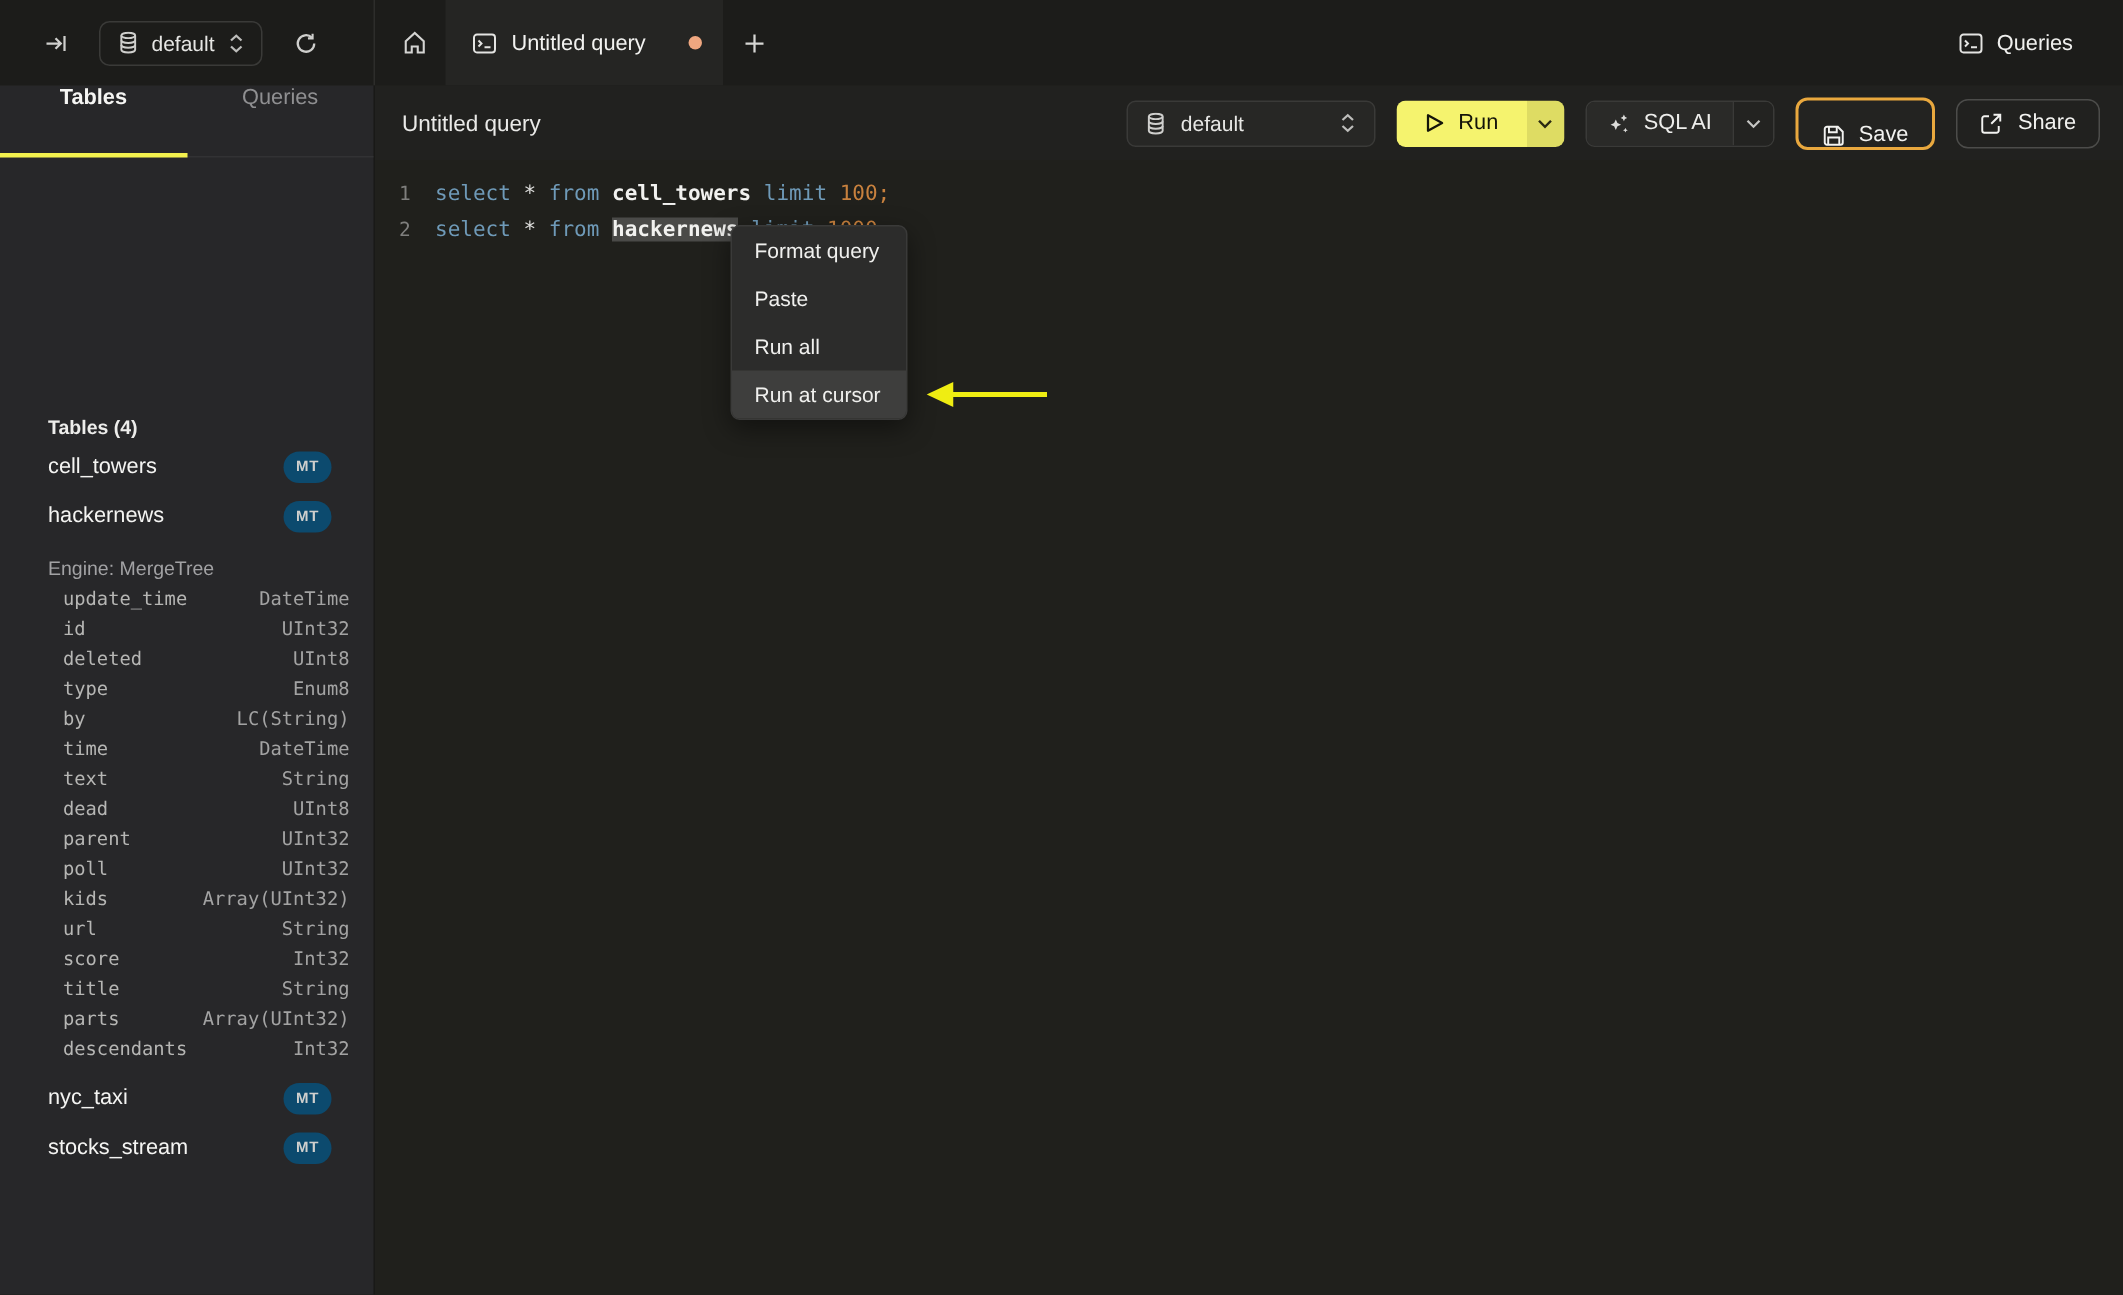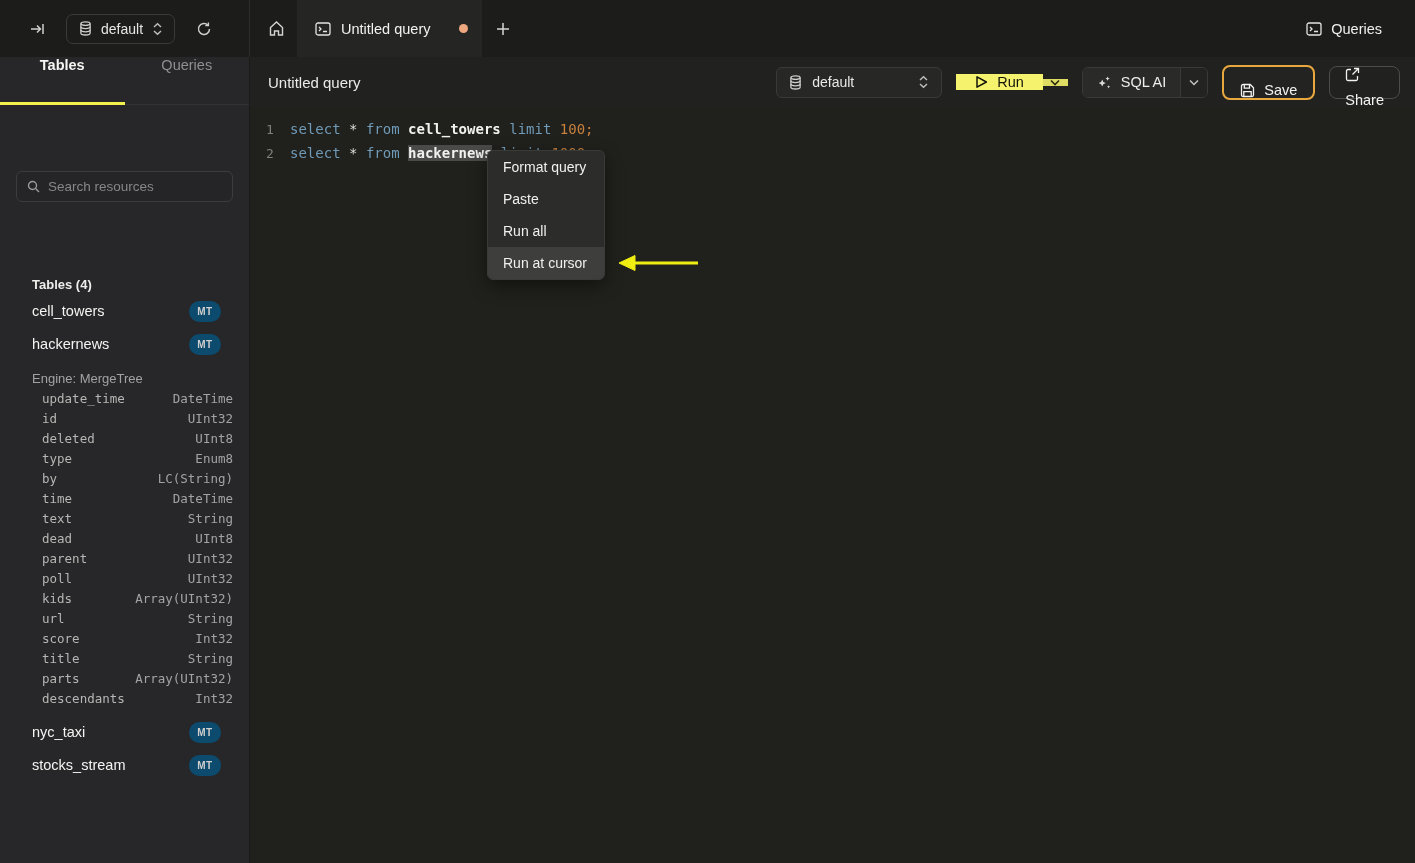--- a/index.html
+++ b/index.html
@@ -38,28 +38,28 @@
   .columns-list { position:absolute; left:32px; top:331px; width:201px; font-family:"DejaVu Sans Mono", monospace; font-size:12.5px; }
   .col-row { height:20px; display:flex; align-items:center; }
   .col-name { color:#b6b6b4;margin-left:10px; }
   .col-type { margin-left:auto; color:#a3a3a3; }
 
   
   .main-header { position:absolute; left:250px; top:57px; width:1165px; height:50px; background:#21211f; display:flex; align-items:center; padding:0 15px 0 18px; }
   .doc-title { font-size:15px; color:#eaeae8; }
   .toolbar { margin-left:auto; display:flex; align-items:center; gap:14px; }
   .tb-select { display:flex; align-items:center; gap:10px; height:31px; width:166px; padding:0 12px; background:#272725; border:1px solid #3a3a38; border-radius:6px; color:#e8e8e6; font-size:14px; cursor:pointer; }
-  .run-btn { display:flex; height:31px; border-radius:6px; overflow:hidden; cursor:pointer;align-items:center; }
+  .run-btn { display:flex; height:31px; border-radius:6px; overflow:hidden; cursor:pointer; }
   .run-main { display:flex; align-items:center; gap:9px; padding:0 19px; color:#14140a; font-size:14.5px; font-weight:500; }
   .run-caret { width:25px; display:flex; align-items:center; justify-content:center; color:#2a2a12; }
   .sqlai-btn { display:flex; height:31px; border:1px solid #3a3a38; border-radius:6px; overflow:hidden; cursor:pointer; }
   .sqlai-main { display:flex; align-items:center; gap:9px; padding:0 14px; background:#2a2a28; color:#ededeb; font-size:14.5px; }
   .sqlai-caret { width:27px; display:flex; align-items:center; justify-content:center; background:#232321; border-left:1px solid #3a3a38; color:#c4c4c2; }
   .save-btn { display:flex; align-items:flex-end; gap:9px; height:35px; padding:0 16px; background:#232321; border-radius:8px; color:#f2f2f0; font-size:14.5px; cursor:pointer; border-width:2px; border-style:solid; }
-  .share-btn { display:flex; align-items:flex-start; gap:10px; height:33px; padding:0 15px; background:transparent; border:1px solid #4c4c4a; border-radius:8px; color:#f2f2f0; font-size:14.5px; cursor:pointer;flex-direction:column; }
+  .share-btn { display:flex; align-items:center; gap:10px; height:33px; padding:0 15px; background:transparent; border:1px solid #4c4c4a; border-radius:8px; color:#f2f2f0; font-size:14.5px; cursor:pointer; }
 
   
   .editor { position:absolute; left:250px; top:107px; width:1165px; height:756px; background:#20201c; }
   .code-line { position:absolute; left:0; height:24px; display:flex; align-items:center; font-family:"DejaVu Sans Mono", monospace; font-size:14px; }
   .line-no { width:40px; text-align:center; color:#7f7f7d; font-size:13px; }
   .tok-kw  { color:#6f9ab8; }
   .tok-pl  { color:#d8d8d6; white-space:pre; }
   .tok-op  { color:#dcdcda; }
   .tok-tbl { color:#f1f1ef; font-weight:700; }
   .tok-num { color:#c8813e; }
@@ -143,29 +143,20 @@
     <div class="side-tab active">
       <span>Tables</span>
     </div>
     <div class="side-tab inactive">
       <span>Queries</span>
     </div>
     <div class="side-tab-underline" style="background: rgb(243, 241, 78);"></div>
   </div>
 
 
-  <div class="search-box">
-    <span>
-      <svg width="13" height="13" viewBox="0 0 13 13" fill="none" stroke="#9a9a9c" stroke-width="1.4">
-          <circle cx="5.5" cy="5.5" r="4"></circle>
-          <path d="M8.6 8.6 12 12"></path>
-        </svg>
-    </span>
-    <input type="text" placeholder="Search resources" style="">
-  </div>
 
   <div class="section-label">Tables (4)</div>
 
   <div class="table-row" style="top:240px">
     <span class="table-name">cell_towers</span>
     <span class="mt-badge">MT</span>
   </div>
 
   <div class="table-row" style="top:273px">
     <span class="table-name">hackernews</span>

